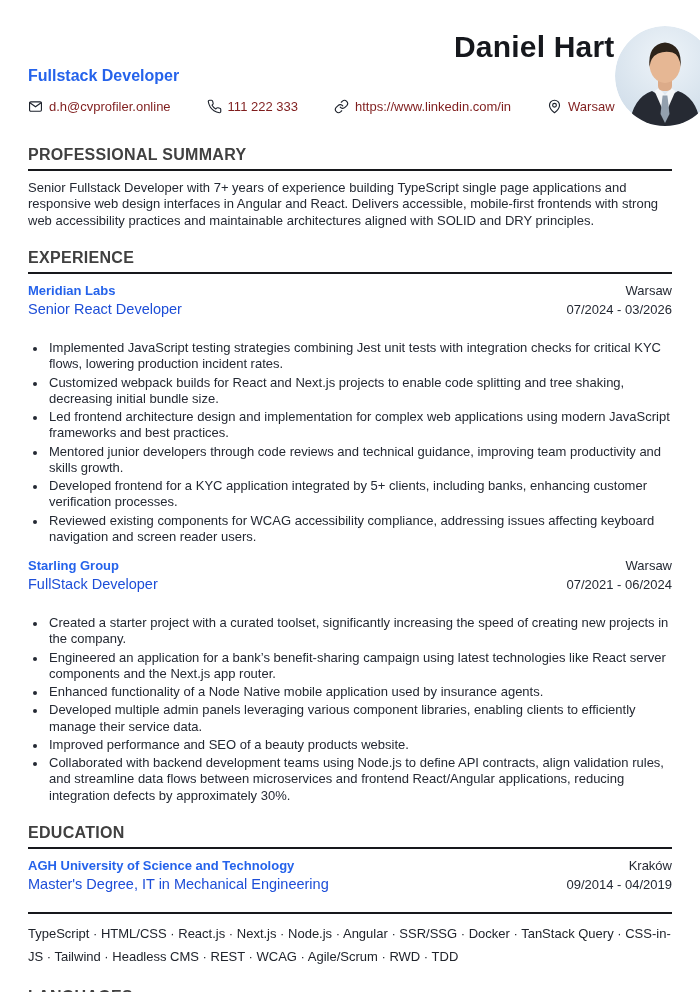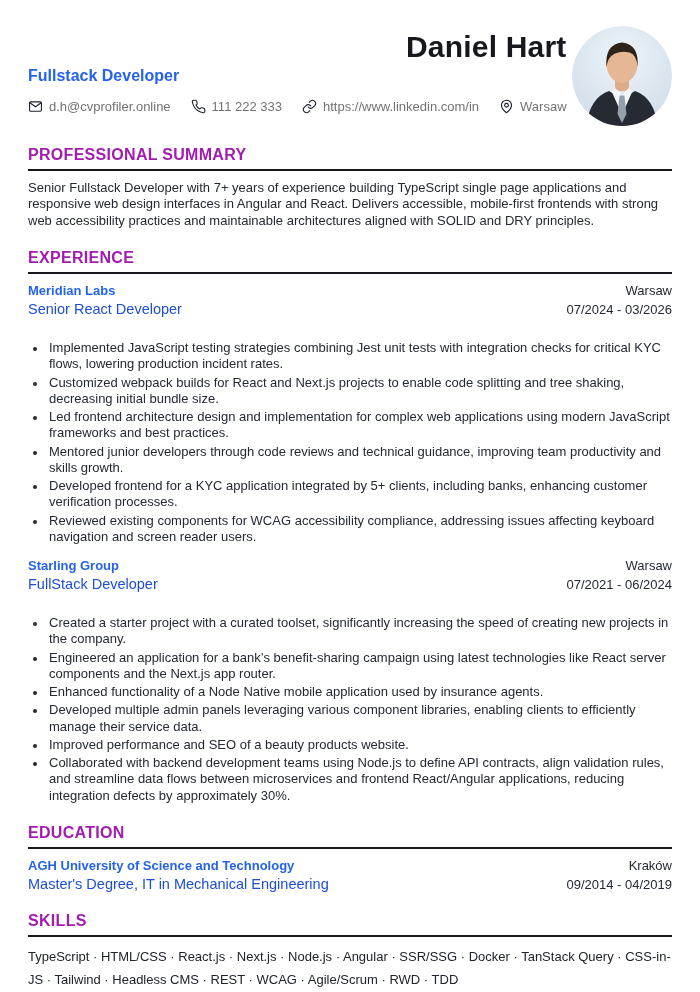--- a/index.html
+++ b/index.html
@@ -9,29 +9,29 @@
     font-family:"Liberation Sans", sans-serif; color:#242933;
     -webkit-font-smoothing:antialiased;
   }
   .page { padding:26px 28px 0 28px; }
 
   
   .header { display:flex; justify-content:space-between; align-items:flex-start; }
   .head-left { padding-top:4px; }
   .name { margin:0; font-size:30px; line-height:1.1; font-weight:700; letter-spacing:.2px; color:#16181d;text-align:right; }
   .job-title { margin-top:4px; font-size:16px; font-weight:600; color:var(--accent); }
-  .contacts { display:flex; align-items:center; gap:20px; margin-top:14px; font-size:13px; color:#737373; }
+  .contacts { display:flex; align-items:center; gap:36px; margin-top:14px; font-size:13px; color:#7f1d1d; }
   .contact { display:flex; align-items:center; gap:6px; white-space:nowrap; }
   .contact svg { width:15px; height:15px; stroke:#1d222c; fill:none; stroke-width:1.8; stroke-linecap:round; stroke-linejoin:round; flex:none; }
   .avatar { width:100px; height:100px; border-radius:50%; overflow:hidden; flex:none; margin-top:0; }
   .avatar svg { display:block; width:100%; height:100%; }
 
   
   section { margin-top:20px; }
-  .sec-head { font-size:16px; font-weight:700; letter-spacing:.3px; color:#a21caf; margin:0; }
+  .sec-head { font-size:16px; font-weight:700; letter-spacing:.3px; color:#404040; margin:0; }
   .rule { height:0; border:none; border-top:2px solid #17181c; margin:5px 0 0 0; }
 
   .summary-text { margin-top:9px; font-size:13px; line-height:1.26; color:#242933; }
 
   .entry { margin-top:9px; }
   .entry + .entry { margin-top:13px; }
   .entry-row { display:flex; justify-content:space-between; align-items:baseline; }
   .company { font-size:13px; font-weight:700; color:var(--accent); }
   .entry-loc { font-size:13px; color:#242933; }
   .role { font-size:14.5px; color:#1d4ed8; margin-top:3px; }
@@ -166,21 +166,20 @@
           </div>
           <div class="entry-row">
             <span class="role">Master's Degree, IT in Mechanical Engineering</span>
             <span class="entry-dates">09/2014 - 04/2019</span>
           </div>
         </div>
       </div>
   </section>
 
   <section>
-    <h2 class="sec-head">SKILLS</h2>
     <hr class="rule">
     <p class="skills-text">TypeScript · HTML/CSS · React.js · Next.js · Node.js · Angular · SSR/SSG · Docker · TanStack Query · CSS-in-JS · Tailwind · Headless CMS · REST · WCAG · Agile/Scrum · RWD · TDD</p>
   </section>
 
   <section>
     <h2 class="sec-head">LANGUAGES</h2>
 
   </section>
 
 </div>

